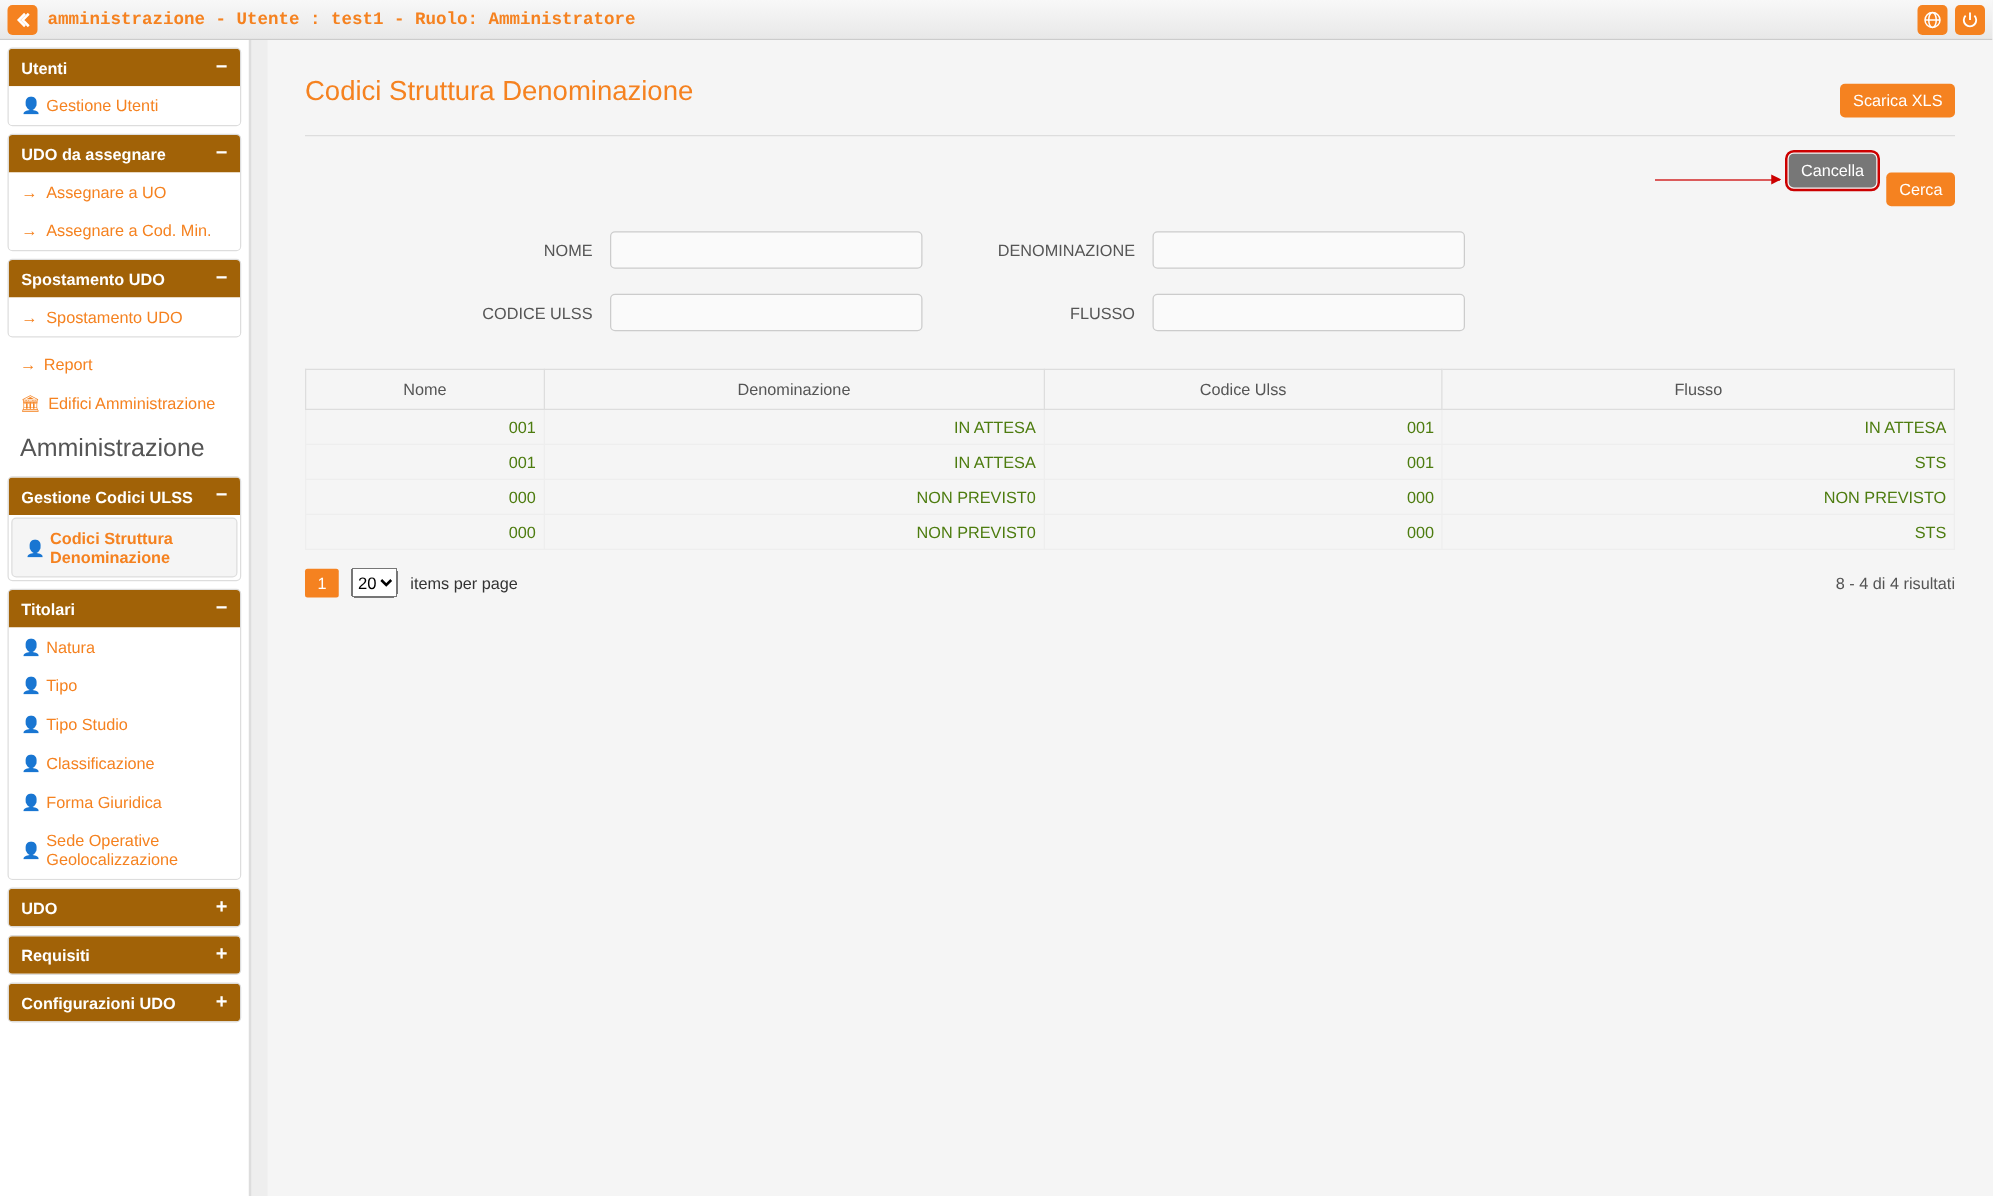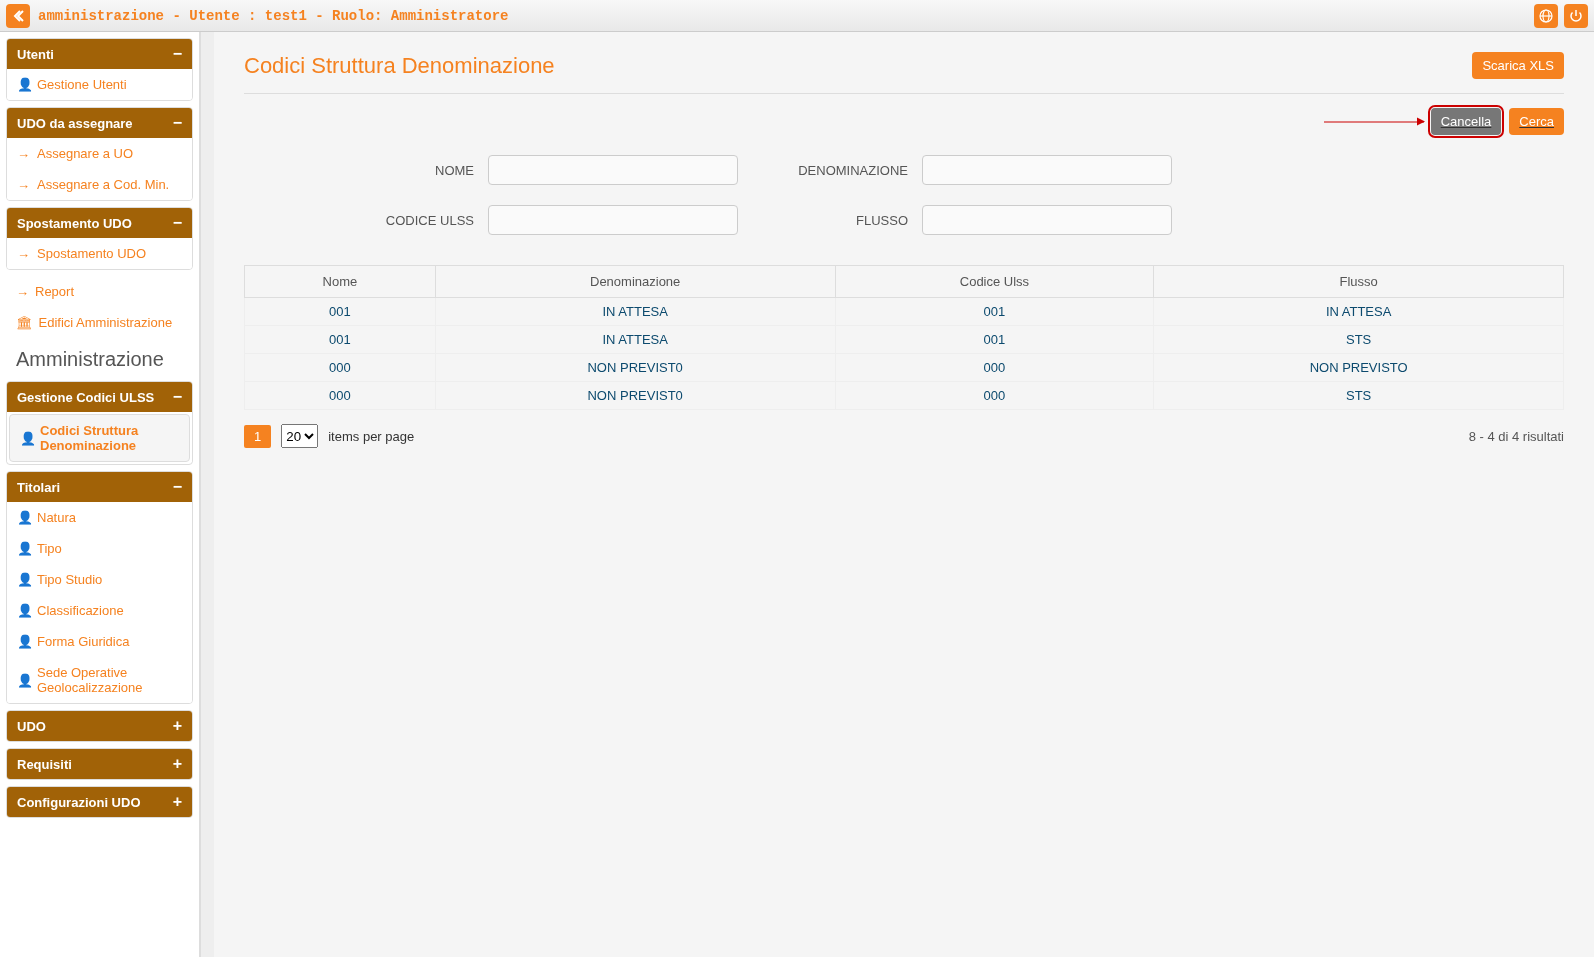--- a/index.html
+++ b/index.html
@@ -21,37 +21,37 @@
 .panel-item { padding: 8px 10px; color: #f58220; display: flex; align-items: center; gap: 6px; cursor: pointer; font-size: 13px; }
 .panel-item.active { background: #f5f5f5; font-weight: bold; border: 1px solid #ddd; border-radius: 4px; margin: 2px; }
 .panel-item .icon { width: 14px; color: #f58220; }
 
 .plain-item { padding: 8px 10px; color: #f58220; display: flex; align-items: center; gap: 6px; cursor: pointer; font-size: 13px; }
 .section-label { padding: 10px; color: #555; font-size: 20px; }
 
 .main { flex: 1; padding: 20px 30px; overflow-y: auto; }
 .page-title-row { display: flex; justify-content: space-between; align-items: center; border-bottom: 1px solid #ddd; padding-bottom: 14px; margin-bottom: 14px; }
 .page-title { color: #f58220; font-size: 22px; }
-.btn { background: #f58220; color: #fff; border: none; border-radius: 4px; padding: 6px 10px; font-size: 13px; cursor: pointer; }
+.btn { background: #f58220; color: #fff; border: none; border-radius: 4px; padding: 6px 10px; font-size: 13px; cursor: pointer; margin-top: 15px; }
 .btn-grey { background: #777; color: #fff; border: none; border-radius: 4px; padding: 6px 10px; font-size: 13px; cursor: pointer; }
 .btn-highlight { outline: 2px solid #c00; outline-offset: 1px; }
 
-.actions-row { display: flex; justify-content: flex-end; gap: 8px; margin-bottom: 20px; align-items: center; position: relative; text-decoration: underline; }
+.actions-row { display: flex; justify-content: flex-end; gap: 8px; margin-bottom: 20px; align-items: flex-start; position: relative; }
 .arrow-annot { position: absolute; right: 140px; top: 50%; transform: translateY(-50%); }
 .arrow-line { width: 100px; height: 1px; background: #c00; position: relative; }
 .arrow-line::after { content: ''; position: absolute; right: -1px; top: -4px; border-left: 8px solid #c00; border-top: 4px solid transparent; border-bottom: 4px solid transparent; }
 
 .search-form { display: flex; flex-wrap: wrap; gap: 20px 40px; margin-bottom: 30px; padding-left: 100px; }
 .form-row { display: flex; align-items: center; gap: 14px; }
 .form-row label { width: 130px; text-align: right; color: #555; font-size: 13px; }
 .form-row input { width: 250px; height: 30px; border: 1px solid #ccc; border-radius: 4px; padding: 0 8px; background: #fafafa; }
 
 .data-table { width: 100%; border-collapse: collapse; border: 1px solid #ddd; }
 .data-table th { background: #f5f5f5; border: 1px solid #ddd; padding: 8px; font-weight: normal; color: #555; text-align: center; }
-.data-table td { border: 1px solid #eee; padding: 6px; text-align: center; color: #0c4a6e; }
+.data-table td { border: 1px solid #eee; padding: 6px; text-align: right; color: #4d7c0f; }
 .data-table tr:nth-child(even) td { background: #f5f5f5; }
 
 .pager { display: flex; align-items: center; gap: 10px; margin-top: 14px; }
 .pager .page-num { background: #f58220; color: #fff; padding: 4px 10px; border-radius: 2px; }
 .pager select { height: 24px; text-align: center; }
 .pager .info { margin-left: auto; color: #555; }
 
 .scroll-strip { width: 14px; background: #eee; border-left: 1px solid #ddd; }
 </style>
 </head>

